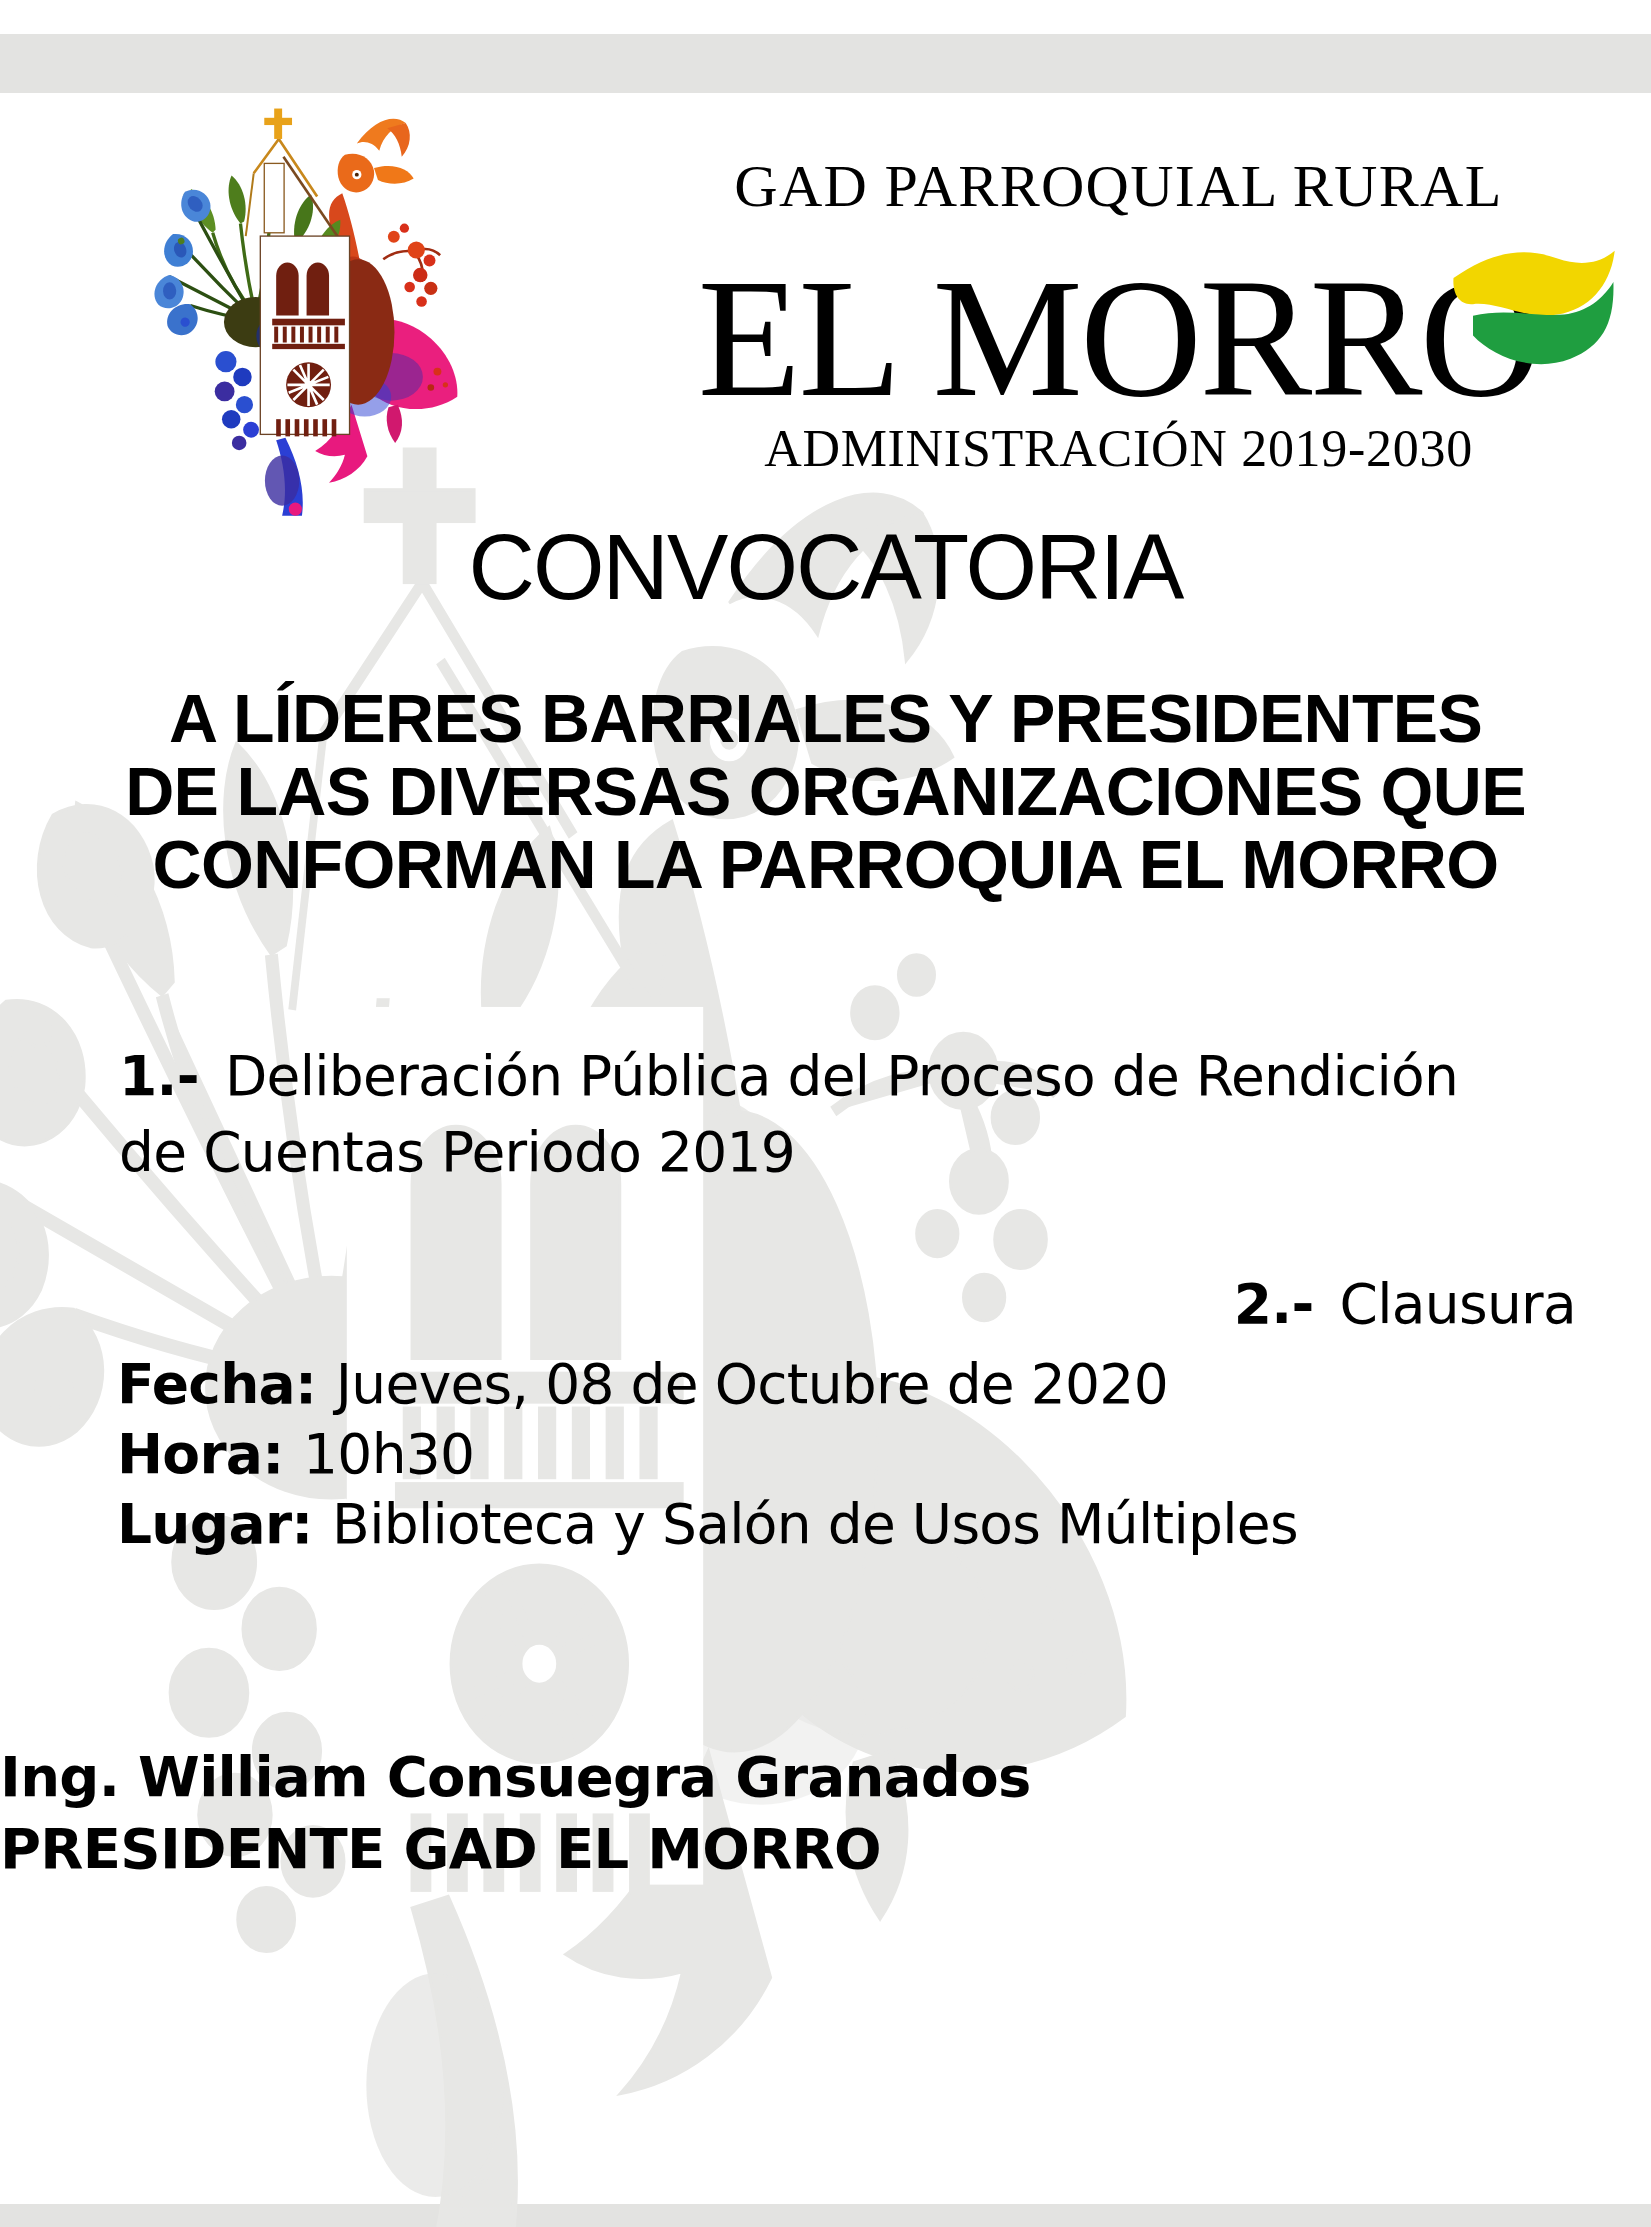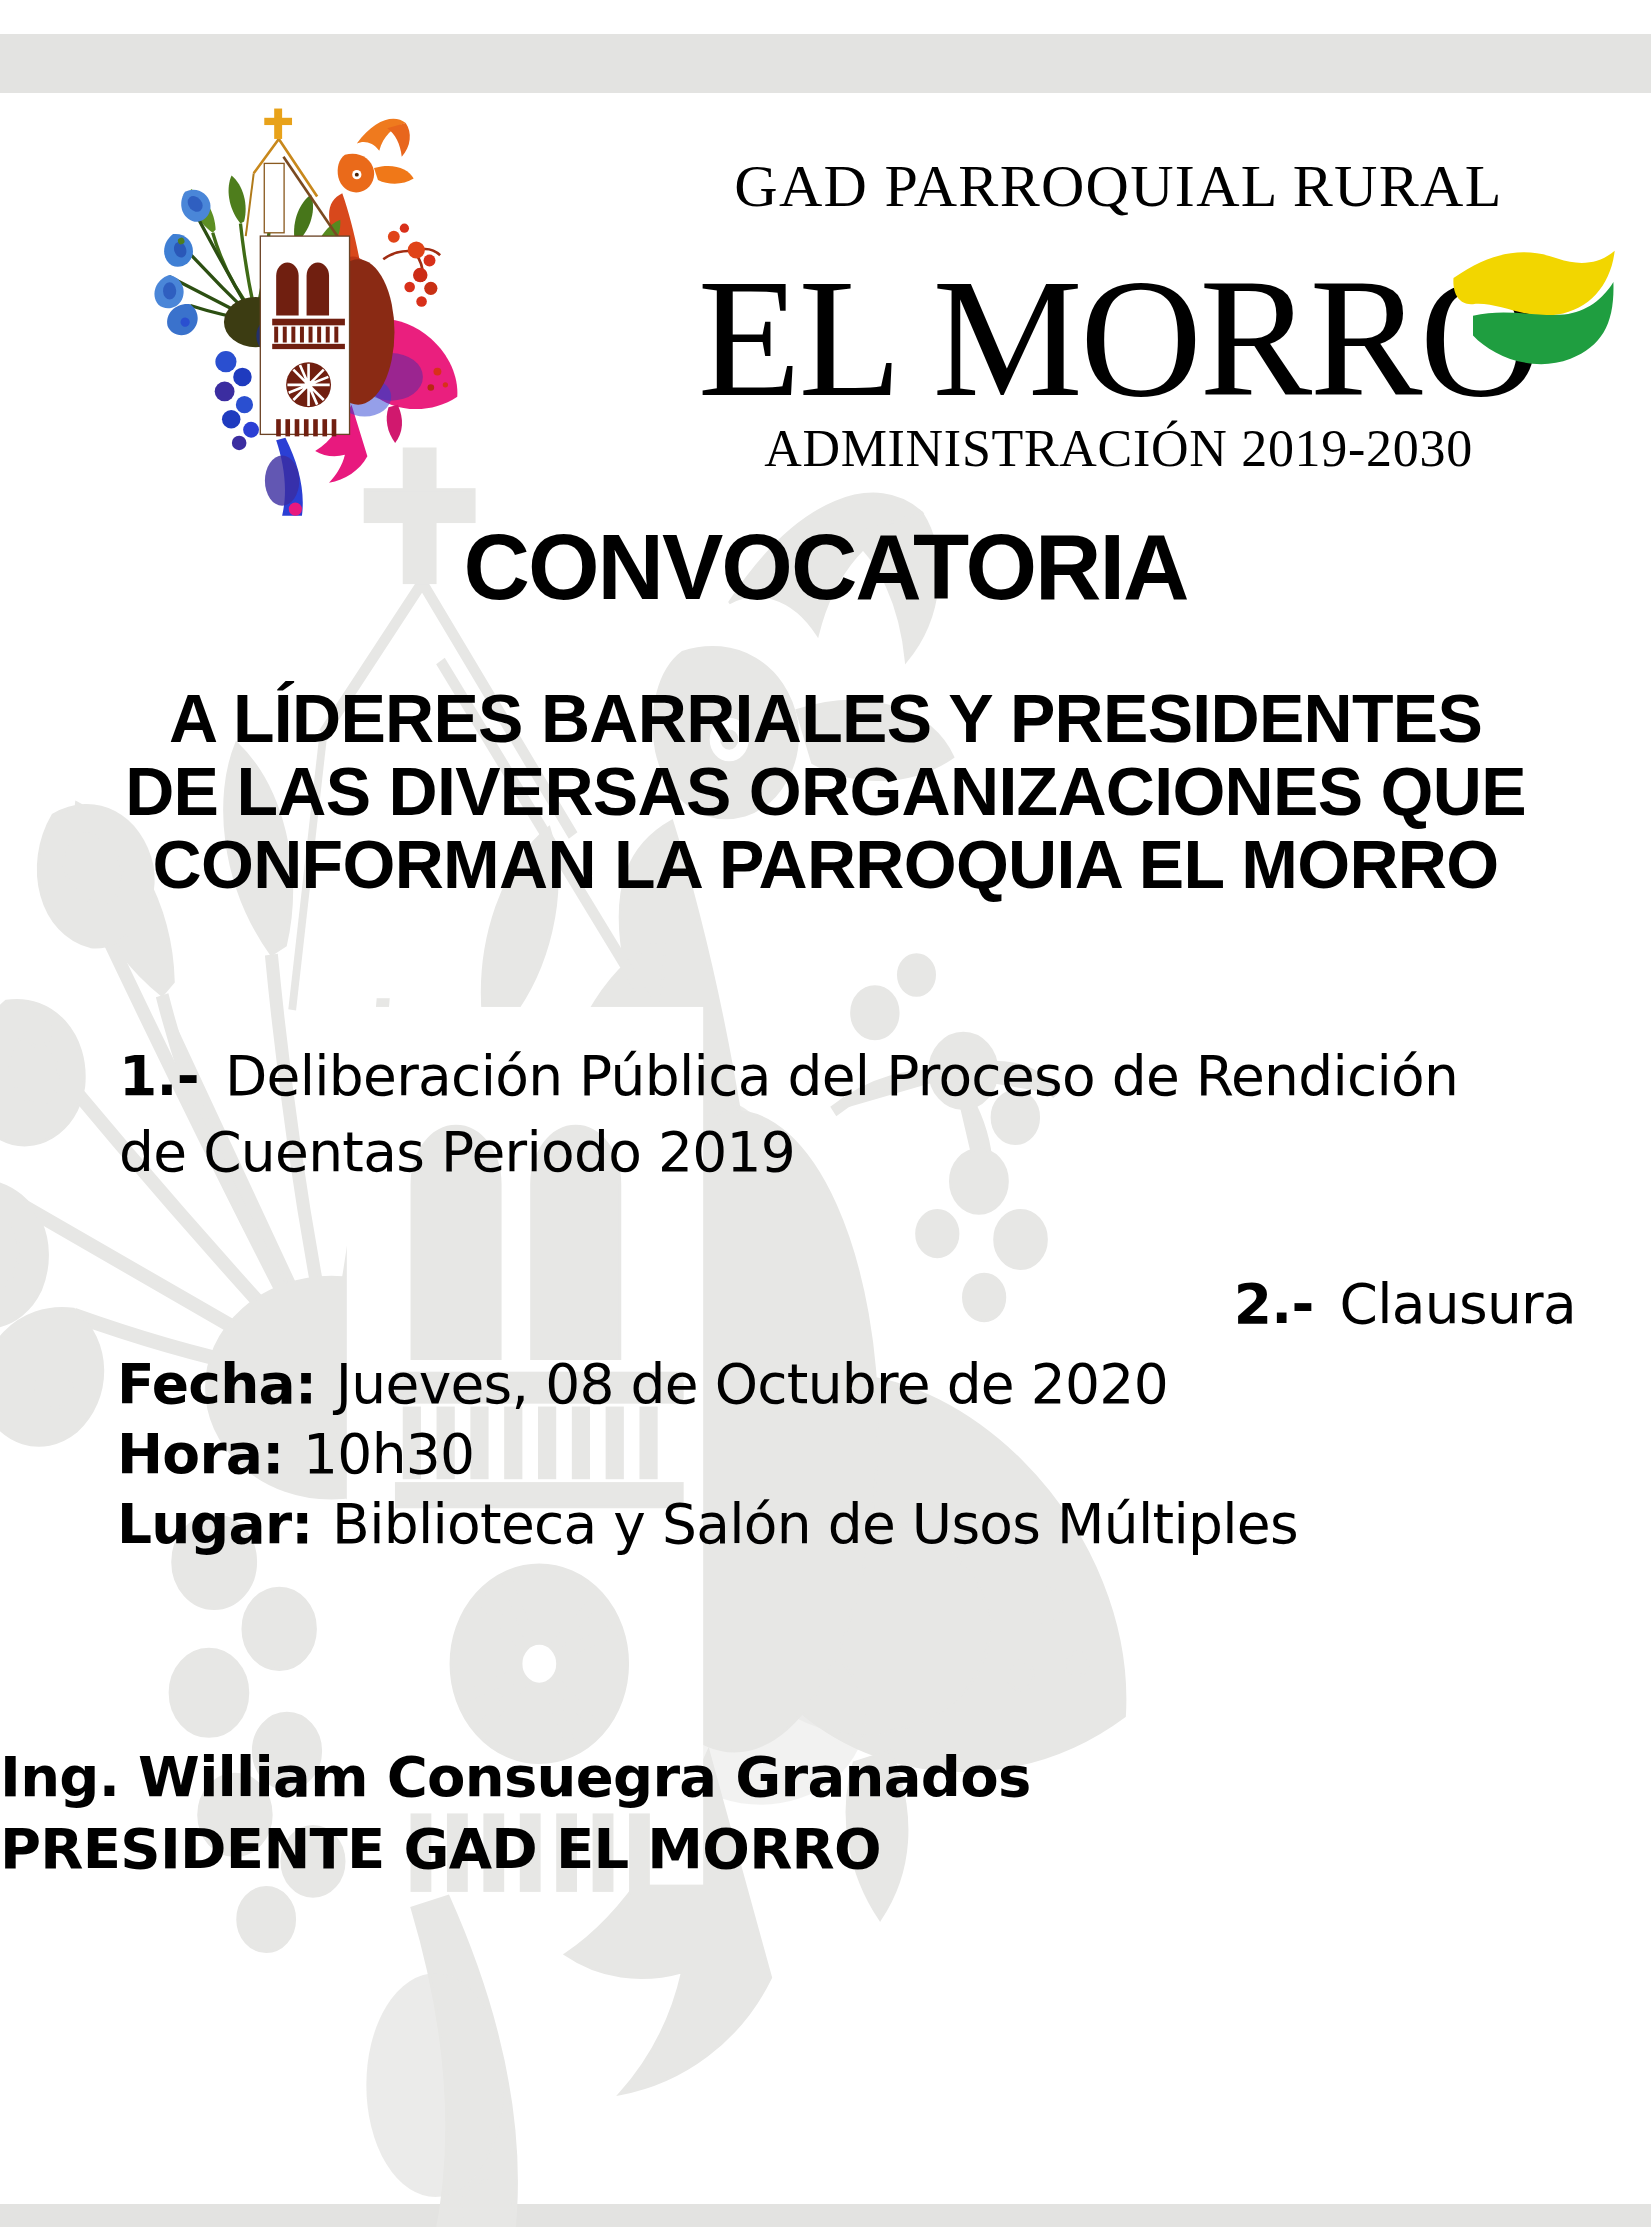--- a/index.html
+++ b/index.html
@@ -37,21 +37,21 @@
   .h-line3 {
     position:absolute; left:0; top:385px; width:100%;
     font-family:"Liberation Serif", serif; font-size:52px; line-height:59px; letter-spacing:0.7px;
   }
   .ribbon-wrap { position:absolute; left:1356px; top:205px; width:260px; height:127px; z-index:3; }
   .ribbon-wrap svg { width:100%; height:100%; }
 
   
   .title {
     position:absolute; left:0; top:484px; width:1651px; text-align:center; z-index:2;
-    font-family:"Liberation Sans", sans-serif; font-weight:bold;
+    font-family:"Liberation Sans", sans-serif; font-weight:normal;
     font-size:92px; line-height:98px; letter-spacing:-2px;
   }
   .subtitle {
     position:absolute; left:0; top:648px; width:1651px; text-align:center; z-index:2;
     font-family:"Liberation Sans", sans-serif; font-weight:bold;
     font-size:68px; line-height:73px; letter-spacing:-0.7px;
   }
   .agenda { position:absolute; left:119px; width:1457px; z-index:2;
     font-size:55px; line-height:76px; letter-spacing:-0.7px; }
   .agenda-1 { top:949px; }

